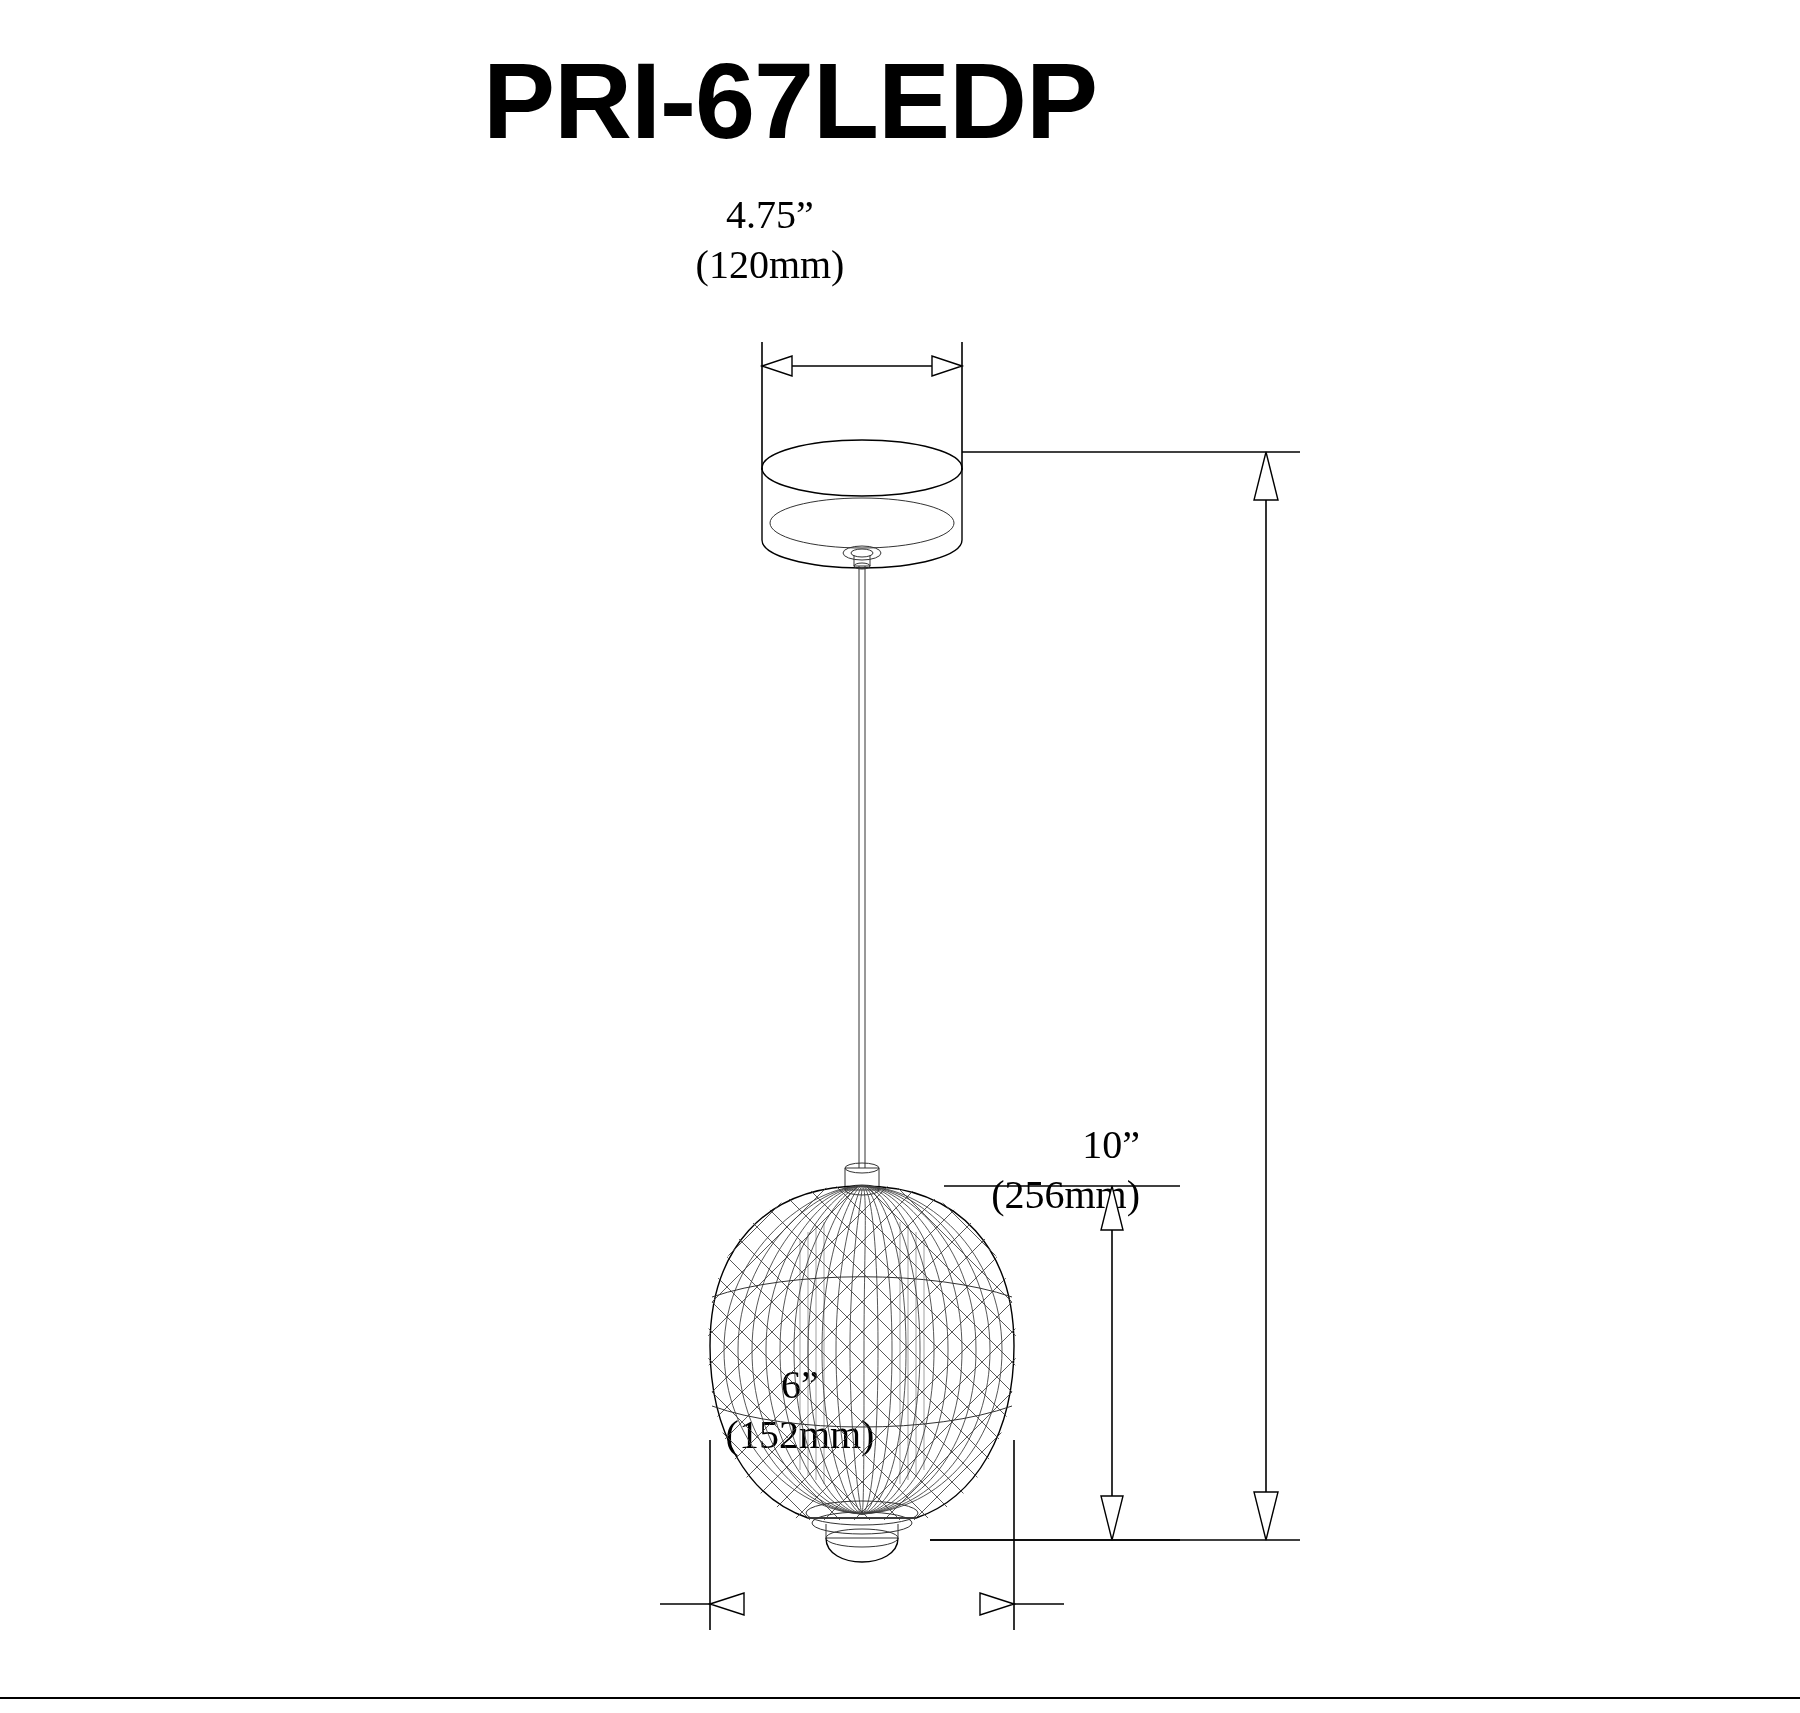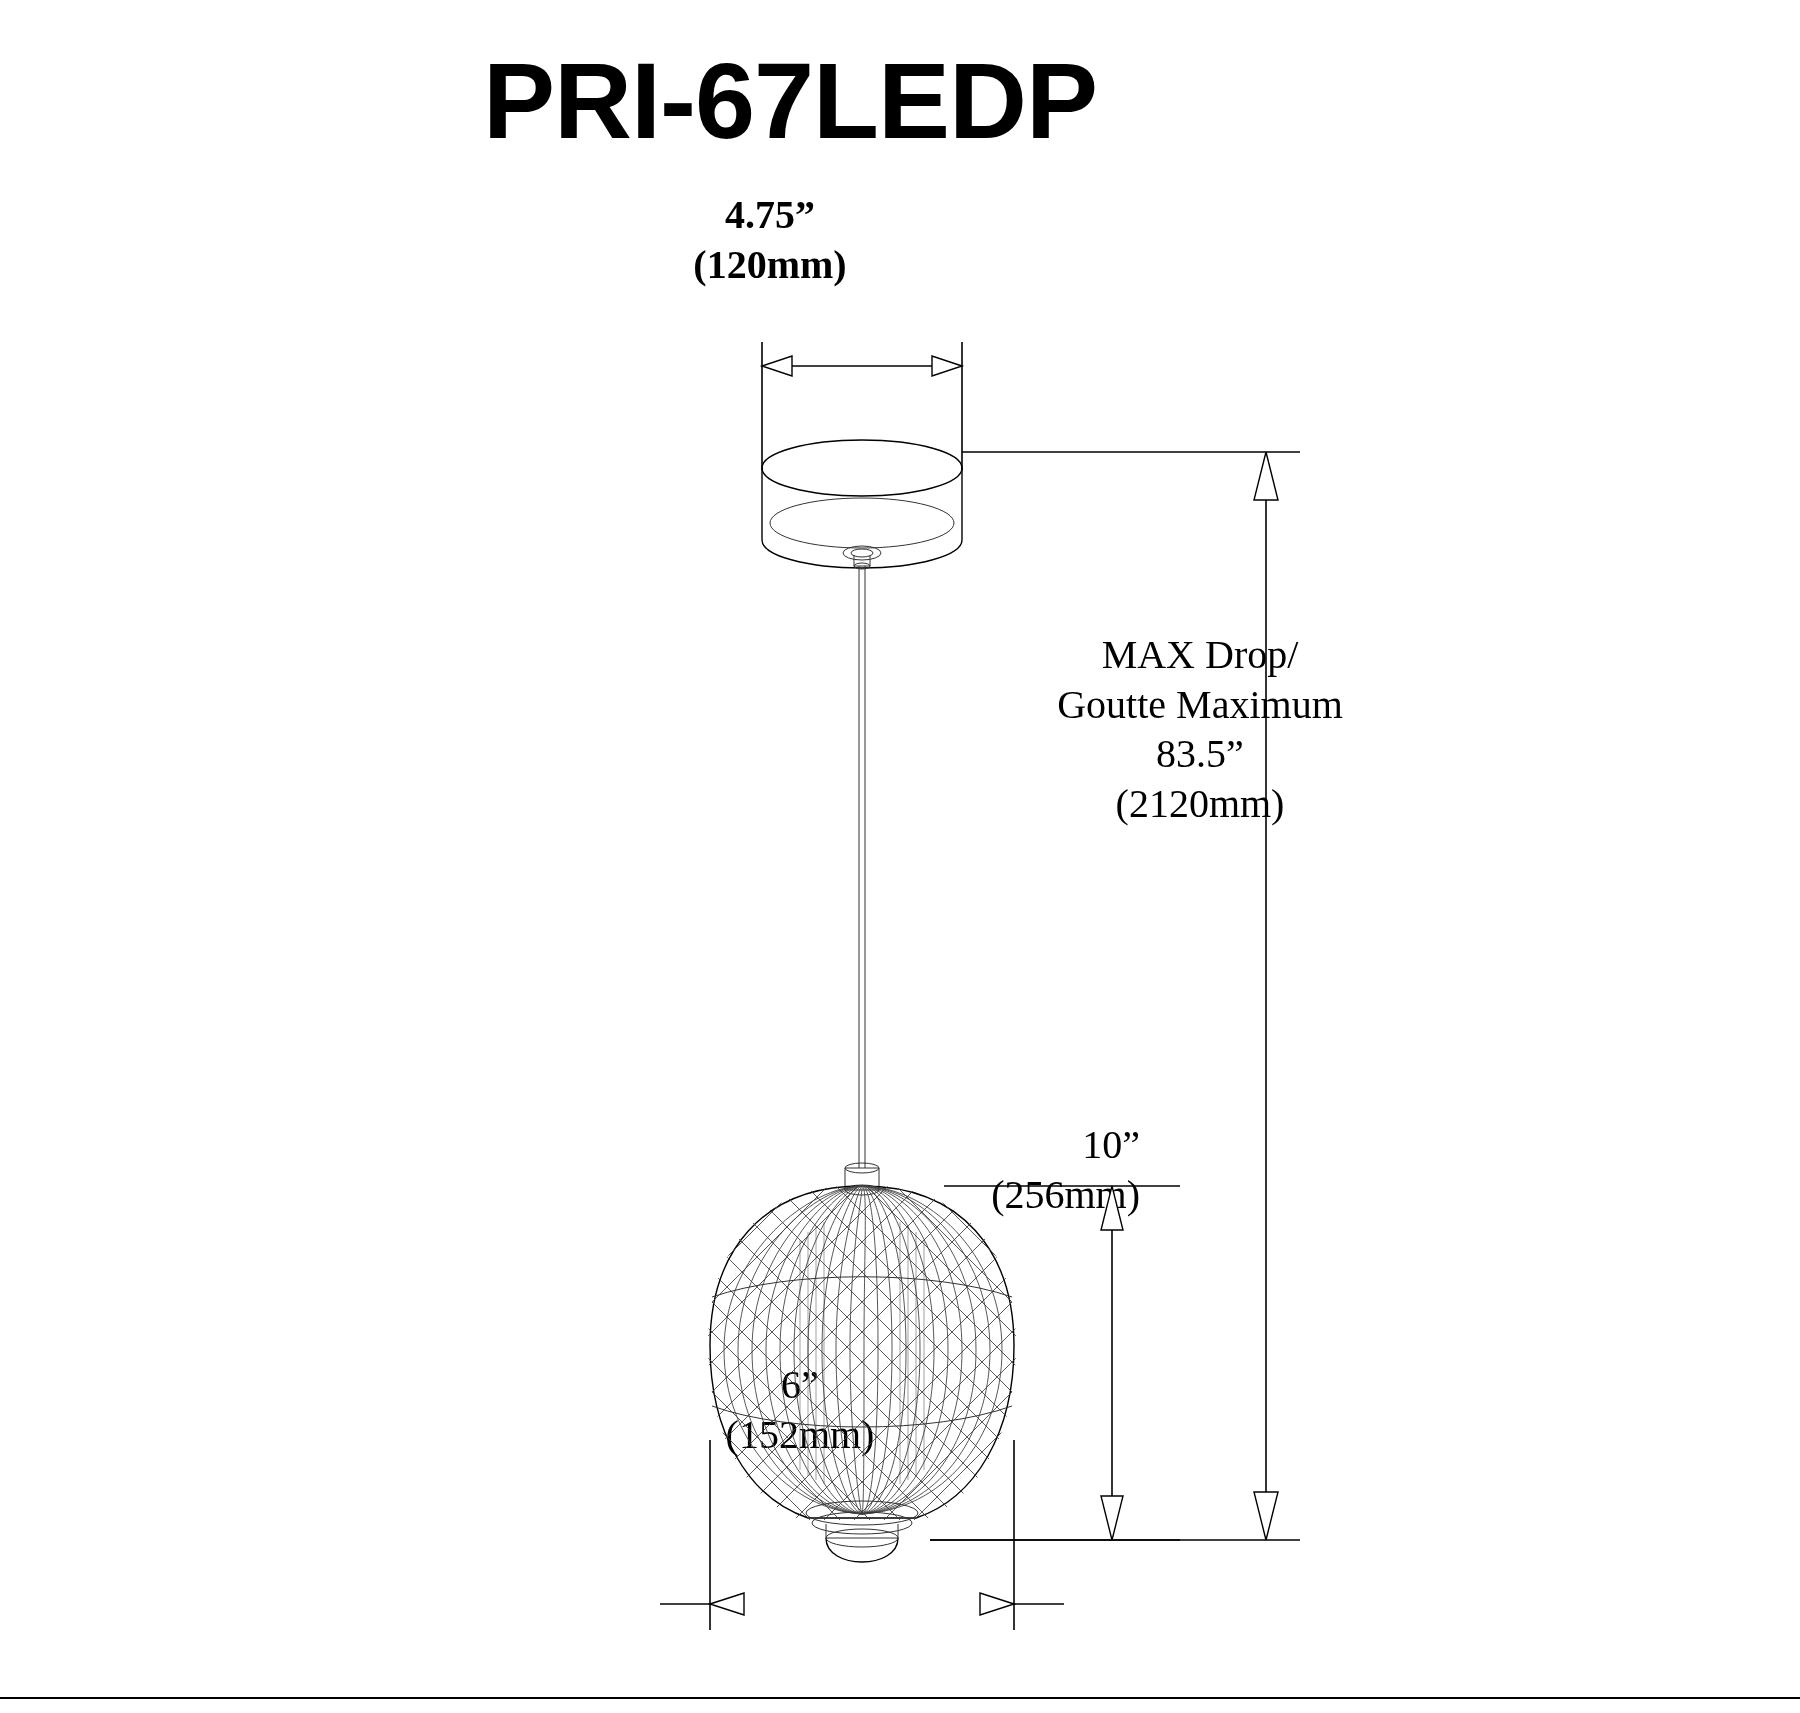--- a/index.html
+++ b/index.html
@@ -39,21 +39,20 @@
     font-size: 40px;
     line-height: 1.24;
     color: #000;
     text-align: center;
     white-space: pre-line;
   }
   #dim-top-text {
     left: 600px;
     top: 190px;
     width: 340px;
-    font-weight: bold;
   }
   #dim-drop-text {
     left: 960px;
     top: 630px;
     width: 480px;
   }
   #dim-height-text {
     left: 880px;
     top: 1120px;
     width: 260px;
@@ -81,24 +80,20 @@
 </head>
 <body>
 
 <div id="page">
 
   <div id="spec-title">PRI-67LEDP</div>
 
   <div class="dim-text" id="dim-top-text">4.75”
 (120mm)</div>
 
-  <div class="dim-text" id="dim-drop-text">MAX Drop/
-Goutte Maximum
-83.5”
-(2120mm)</div>
 
   <div class="dim-text" id="dim-height-text">10”
 (256mm)</div>
 
   <div class="dim-text" id="dim-width-text">6”
 (152mm)</div>
 
   <svg id="drawing-svg" width="1800" height="1713" viewBox="0 0 1800 1713">
     <defs>
       <style>

